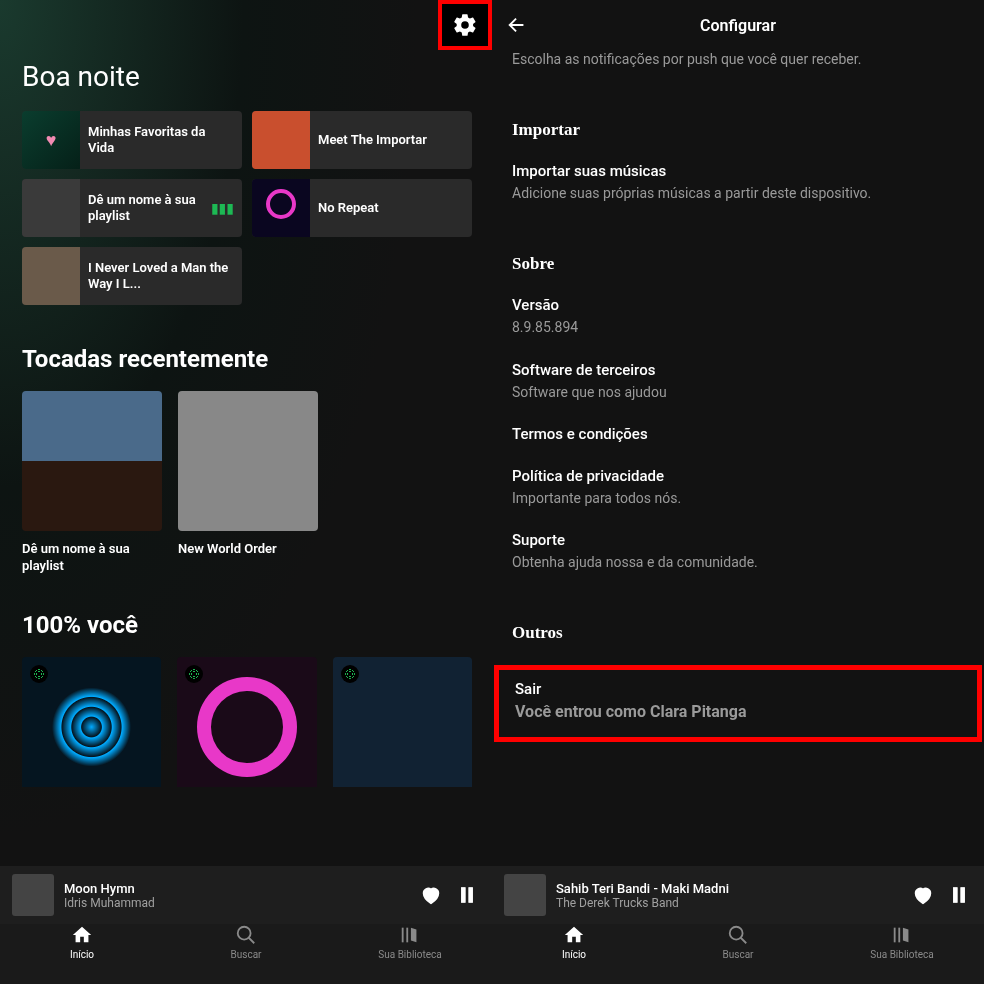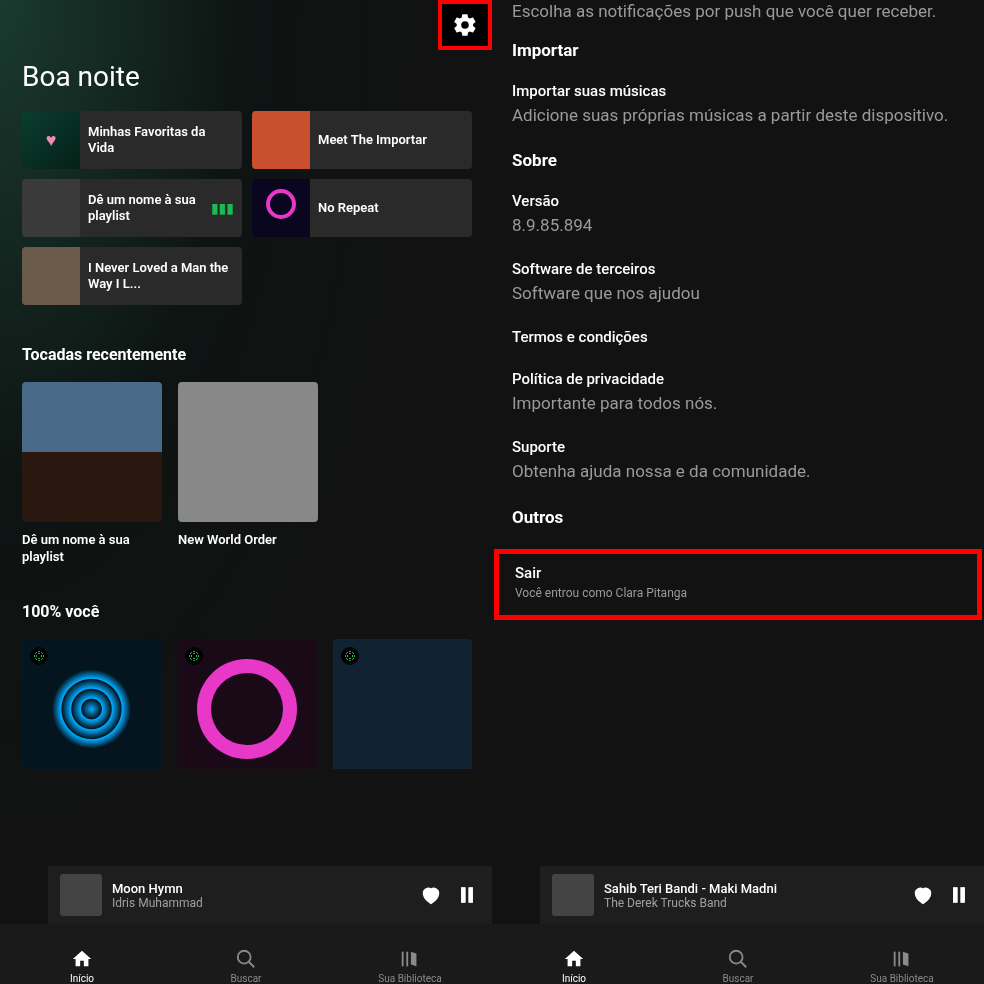--- a/index.html
+++ b/index.html
@@ -61,21 +61,21 @@
     display: flex;
     align-items: center;
     justify-content: center;
     font-size: 9px;
     text-align: center;
     color: #fff;
   }
   .tile-label { font-size: 13px; font-weight: 600; padding: 0 8px; line-height: 1.25; flex: 1; }
   .tile-playing { color: #1db954; margin-right: 8px; font-size: 14px; }
 
-  .section-title { font-size: 16px; font-weight: 700; margin-bottom: 18px; }
+  .section-title { font-size: 24px; font-weight: 700; margin-bottom: 18px; }
 
   .recent-row { display: flex; gap: 16px; margin-bottom: 36px; }
   .recent-item { width: 140px; }
   .recent-art {
     width: 140px; height: 140px; border-radius: 4px;
     background: #333;
     display: flex; align-items:center; justify-content:center;
     margin-bottom: 10px;
   }
   .recent-label { font-size: 13px; font-weight: 600; line-height: 1.3; }
@@ -100,21 +100,20 @@
   .nowplaying {
     position: absolute;
     bottom: 60px;
     left: 0; right: 0;
     height: 58px;
     background: #1e1e1e;
     display: flex;
     align-items: center;
     padding: 0 12px;
     gap: 10px;
-    margin-left: 48px;
   }
   .np-art { width: 42px; height: 42px; background: #444; border-radius: 3px; flex-shrink:0;}
   .np-info { flex: 1; }
   .np-title { font-size: 13px; font-weight: 500; }
   .np-artist { font-size: 12px; color: #a0a0a0; }
   .np-icon { width: 26px; height: 26px; display:flex;align-items:center;justify-content:center; }
   .np-icon svg { width: 22px; height: 22px; fill: #fff; stroke:#fff; }
 
   
   .bottomnav {
@@ -122,21 +121,21 @@
     bottom: 0; left: 0; right: 0;
     height: 60px;
     background: #1a1a1a;
     display: flex;
   }
   .nav-item {
     flex: 1;
     display: flex;
     flex-direction: column;
     align-items: center;
-    justify-content: flex-end;
+    justify-content: flex-start;
     gap: 3px;
     color: #8a8a8a;
   }
   .nav-item.active { color: #fff; }
   .nav-item svg { width: 22px; height: 22px; fill: currentColor; }
   .nav-label { font-size: 10px; }
 
   
   .settings-header {
     height: 50px;
@@ -146,32 +145,32 @@
     position: relative;
   }
   .back-arrow {
     position: absolute; left: 14px; top: 14px;
     width: 24px; height: 24px;
   }
   .back-arrow svg { width: 22px; height: 22px; stroke: #fff; fill:none; stroke-width:2;}
   .settings-title { font-size: 16px; font-weight: 600; }
 
   .settings-body { padding: 0 20px; }
-  .setting-sub { font-size: 17px; color: #9a9a9a; line-height: 1.3; }
-  .section-head { font-size: 17px; font-weight: 700; margin-top: 18px; margin-bottom: 22px; }
+  .setting-sub { font-size: 14px; color: #9a9a9a; line-height: 1.3; }
+  .section-head { font-size: 17px; font-weight: 700; margin-top: 52px; margin-bottom: 22px; font-family: Liberation Serif, serif; }
   .setting-row { margin-bottom: 24px; }
   .setting-label { font-size: 15px; font-weight: 500; margin-bottom: 4px; }
 
   .logout-highlight {
     border: 5px solid #ff0000;
     padding: 10px 22px 14px 16px;
     margin: 0 2px 0 2px;
   }
   .logout-highlight .setting-label { font-size: 15px; }
-  .logout-highlight .setting-sub { font-size: 12px; }
+  .logout-highlight .setting-sub { font-size: 16px; font-weight: bold; }
 
   
   .art-heart { background: linear-gradient(135deg,#0a3d2e,#052018); }
   .art-heart::after { content:'♥'; color:#f28ab2; font-size:18px;}
   .art-supremes { background:#c94f2e; }
   .art-collage { background:#3a3a3a; display:grid; grid-template-columns:1fr 1fr; grid-template-rows:1fr 1fr;}
   .art-collage div{ background:#555;} .art-collage div:nth-child(2){background:#7a5;} .art-collage div:nth-child(3){background:#a55;} .art-collage div:nth-child(4){background:#58a;}
   .art-norepeat { background:#0a0620; position:relative;}
   .art-norepeat::after{content:'';position:absolute;top:10px;left:14px;width:22px;height:22px;border:4px solid #e838c8;border-radius:50%;}
   .art-wheredid { background: linear-gradient(180deg,#b5945a,#5a4a2e);}
@@ -291,20 +290,28 @@
           <rect x="3" y="4" width="2" height="16"></rect>
           <rect x="8" y="4" width="2" height="16"></rect>
           <path d="m13 4 6 2v14l-6-2Z"></path>
         </svg>
       <span class="nav-label">Sua Biblioteca</span>
     </div>
   </div>
 </div>
 
 <div class="panel panel-right">
+  <div class="settings-header">
+    <div class="back-arrow">
+      <svg viewBox="0 0 24 24">
+          <path d="M19 12H5m6-7-7 7 7 7"></path>
+        </svg>
+    </div>
+    <div class="settings-title">Configurar</div>
+  </div>
 
   <div class="settings-body">
     <div class="setting-sub">Escolha as notificações por push que você quer receber.</div>
 
     <div class="section-head">Importar</div>
     <div class="setting-row">
       <div class="setting-label">Importar suas músicas</div>
       <div class="setting-sub">Adicione suas próprias músicas a partir deste dispositivo.</div>
     </div>
 

